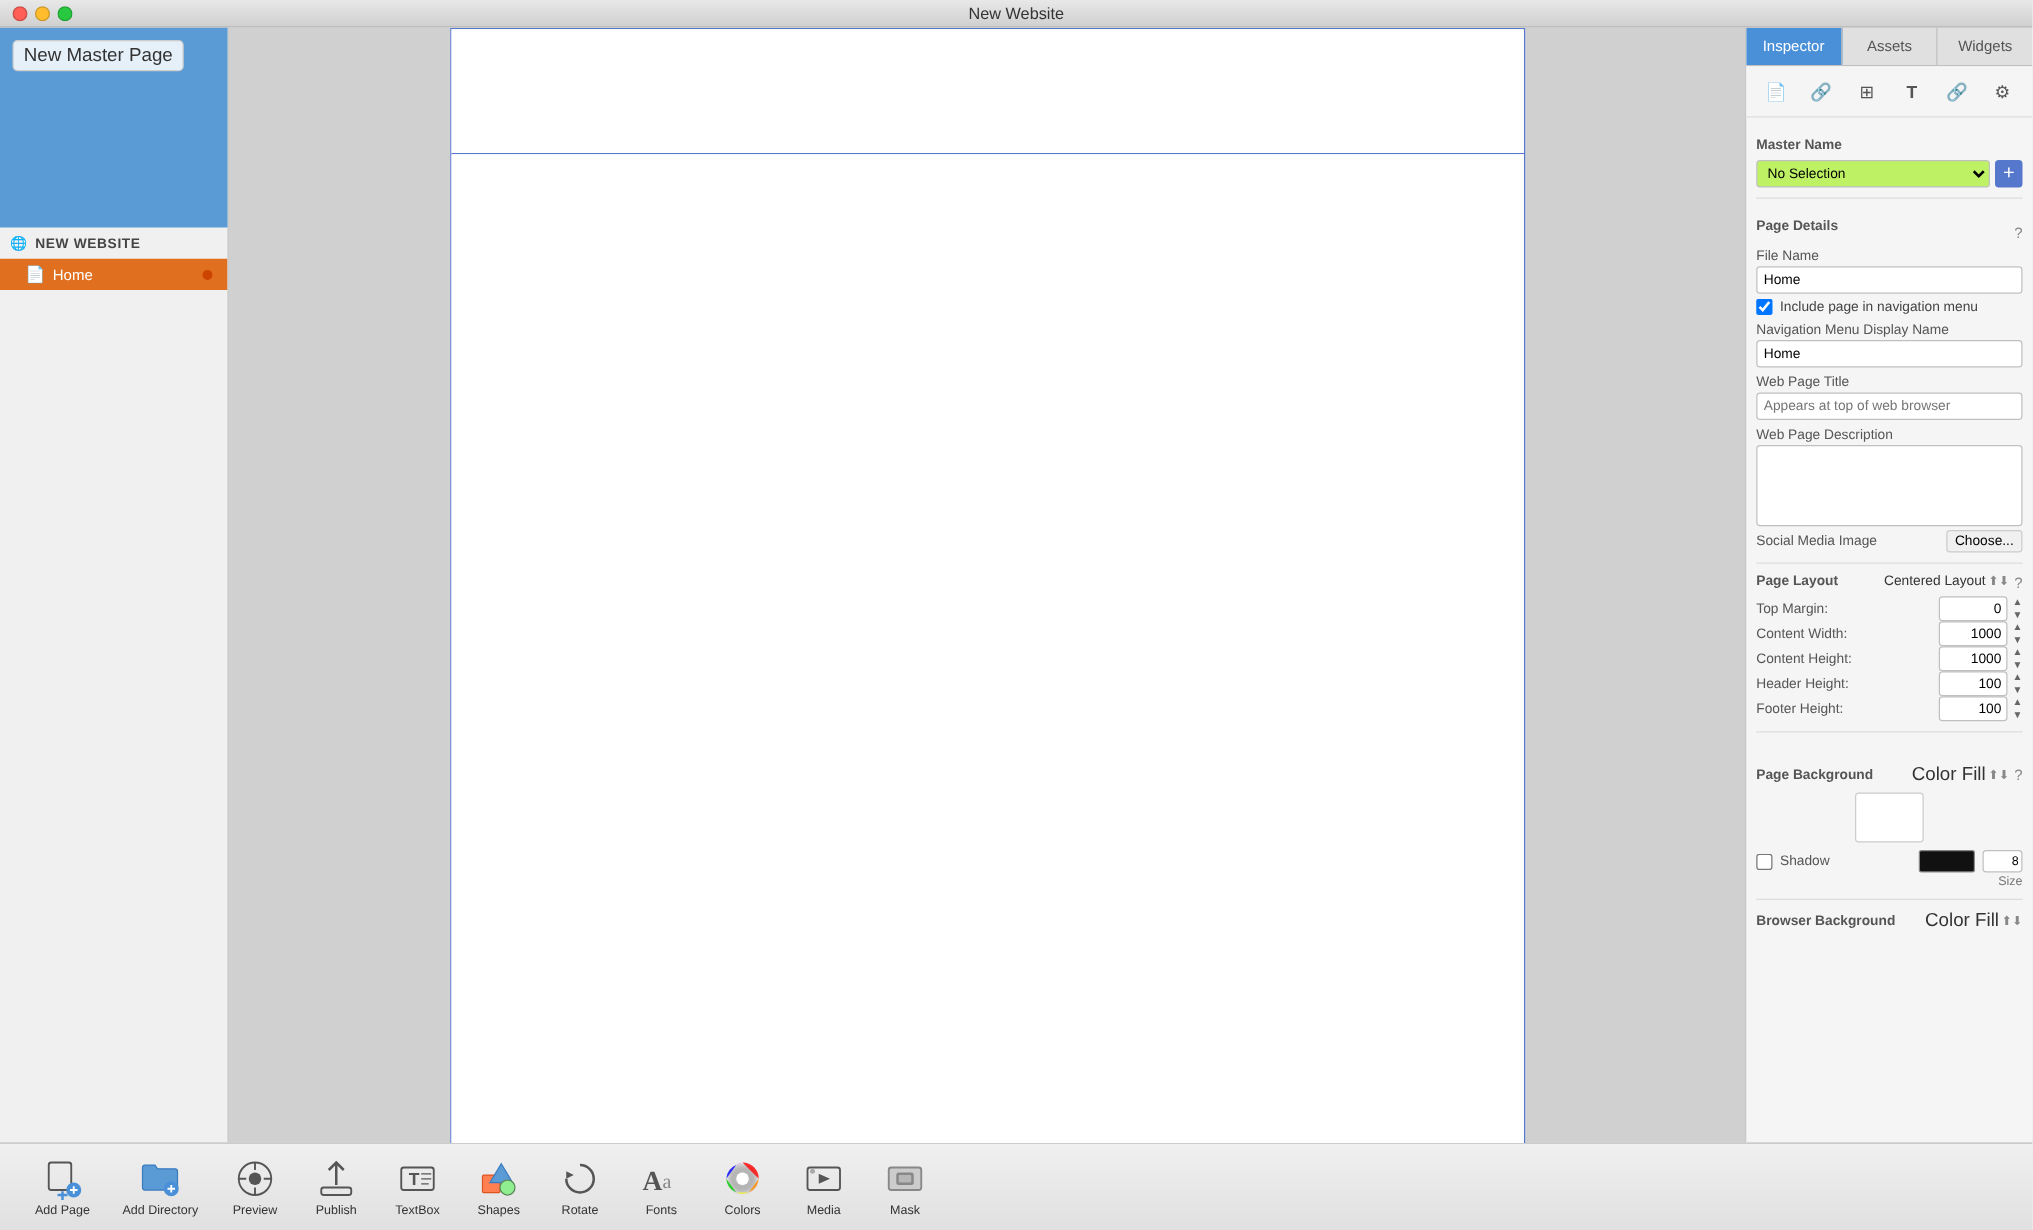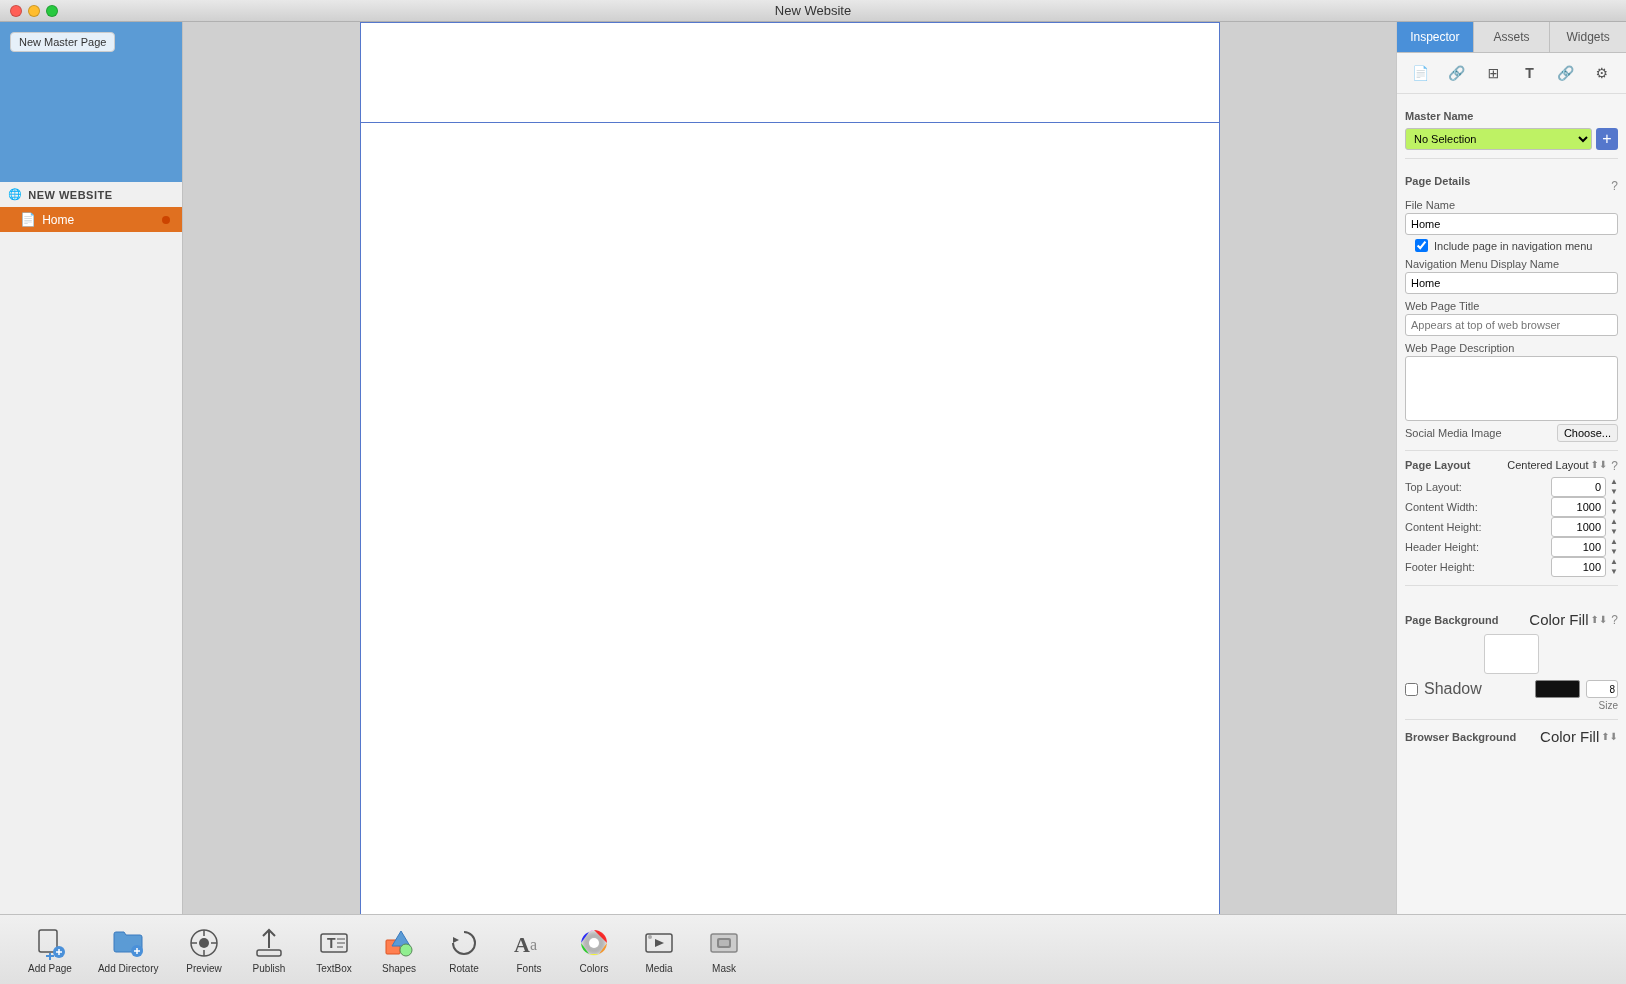--- a/index.html
+++ b/index.html
@@ -42,21 +42,21 @@
       position: relative;
       overflow: hidden;
       flex-shrink: 0;
     }
     .new-master-page-btn {
       position: absolute; top: 10px; left: 10px;
       background: rgba(255,255,255,0.85);
       border: 1px solid #ccc;
       border-radius: 4px;
       padding: 3px 8px;
-      font-size: 11px;
+      font-size: 15px;
       cursor: pointer;
       color: #333;
     }
     .sidebar-pages {
       flex: 1;
       overflow-y: auto;
     }
     .site-header {
       display: flex; align-items: center; gap: 6px;
       padding: 6px 8px;
@@ -182,21 +182,21 @@
     .field-select {
       flex: 1; height: 22px; border: 1px solid #c0c0c0; border-radius: 3px;
       padding: 0 4px; font-size: 11px; background: #bef264; cursor: pointer;
     }
     .add-btn {
       width: 22px; height: 22px; background: #5577cc; color: white;
       border: none; border-radius: 3px; font-size: 16px; line-height: 1;
       cursor: pointer; display: flex; align-items: center; justify-content: center;
     }
     .checkbox-row {
-      display: flex; align-items: center; gap: 6px; margin: 4px 10px;
+      display: flex; align-items: center; gap: 6px; margin: 4px 0;
     }
     .checkbox-row input[type="checkbox"] { margin: 0; }
     .checkbox-row label { font-size: 11px; color: #444; }
 
     .separator { border: none; border-top: 1px solid #ddd; margin: 8px 0; }
 
     .page-layout-row {
       display: flex; align-items: flex-start; margin-bottom: 4px;
     }
     .layout-label { font-size: 11px; font-weight: 600; color: #555; flex: 1; }
@@ -219,21 +219,21 @@
     .bg-label { font-size: 11px; font-weight: 600; color: #555; flex: 1; }
     .bg-select-text { font-size: 15px; color: #333; }
     .bg-swatch-container { display: flex; justify-content: center; margin: 6px 0; }
     .bg-swatch {
       width: 55px; height: 40px;
       border: 1px solid #ccc; border-radius: 3px;
       background: white;
     }
     .shadow-row { display: flex; align-items: center; gap: 6px; margin-top: 4px; }
     .shadow-checkbox { margin: 0; }
-    .shadow-label { font-size: 16px; color: #555; flex: 1; }
+    .shadow-label { font-size: 11px; color: #555; flex: 1; }
     .shadow-color-swatch {
       width: 45px; height: 18px; background: #111; border: 1px solid #888; border-radius: 2px;
     }
     .shadow-size-input {
       width: 32px; height: 18px; border: 1px solid #c0c0c0; border-radius: 3px;
       font-size: 10px; text-align: right; padding: 0 2px; background: white;
     }
     .question-icon { color: #888; cursor: pointer; font-size: 12px; }
 
     
@@ -365,21 +365,21 @@
       
       <div class="page-layout-row">
         <div class="layout-label">Page Layout</div>
         <span class="layout-select-text">Centered Layout</span>
         <span style="font-size:10px;color:#888;margin-left:2px;">⬆⬇</span>
         <span class="question-icon" style="margin-left:4px;">?</span>
       </div>
 
       
       <div class="stepper-wrap">
-        <span class="stepper-label">Top Layout:</span>
+        <span class="stepper-label">Top Margin:</span>
         <input type="text" class="stepper-input" value="0" style="">
         <div class="stepper-arrows">
           <span class="stepper-arrow">▲</span>
           <span class="stepper-arrow">▼</span>
         </div>
       </div>
       <div class="stepper-wrap">
         <span class="stepper-label">Content Width:</span>
         <input type="text" class="stepper-input" value="1000" style="">
         <div class="stepper-arrows">

